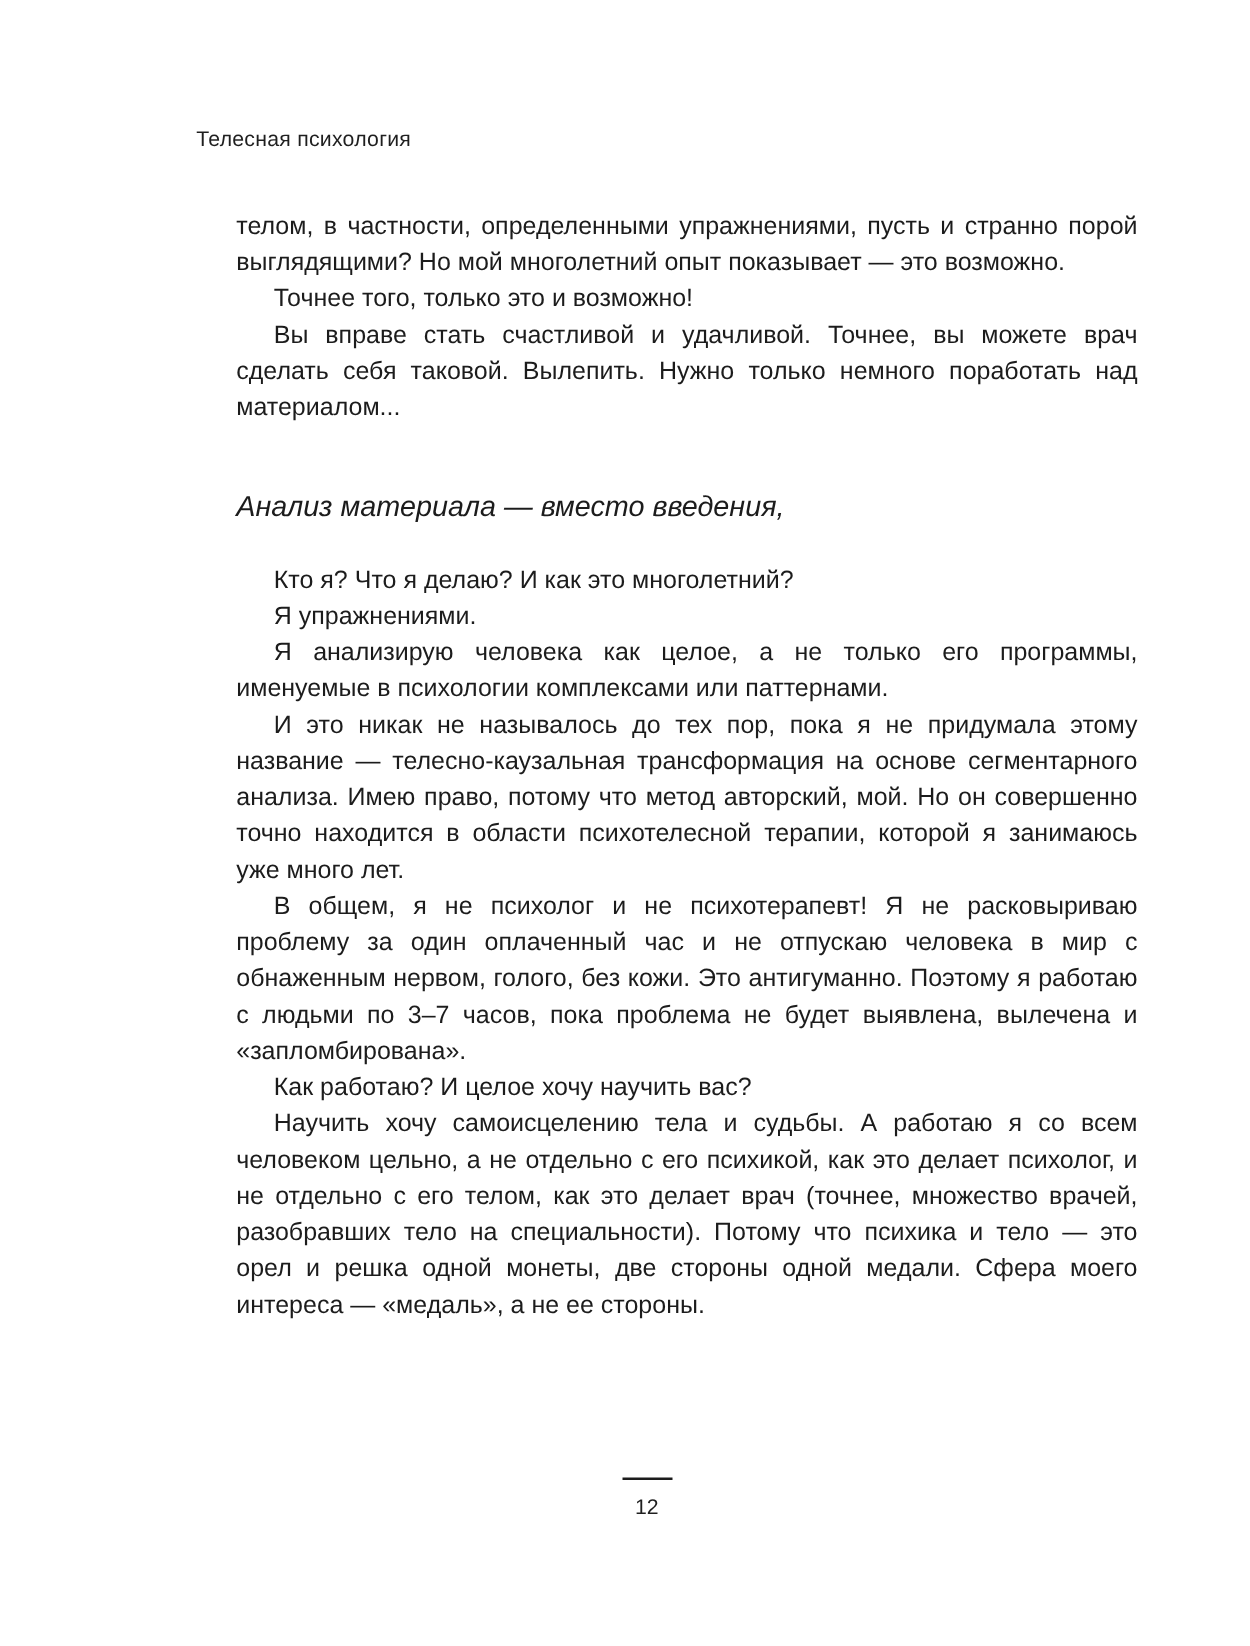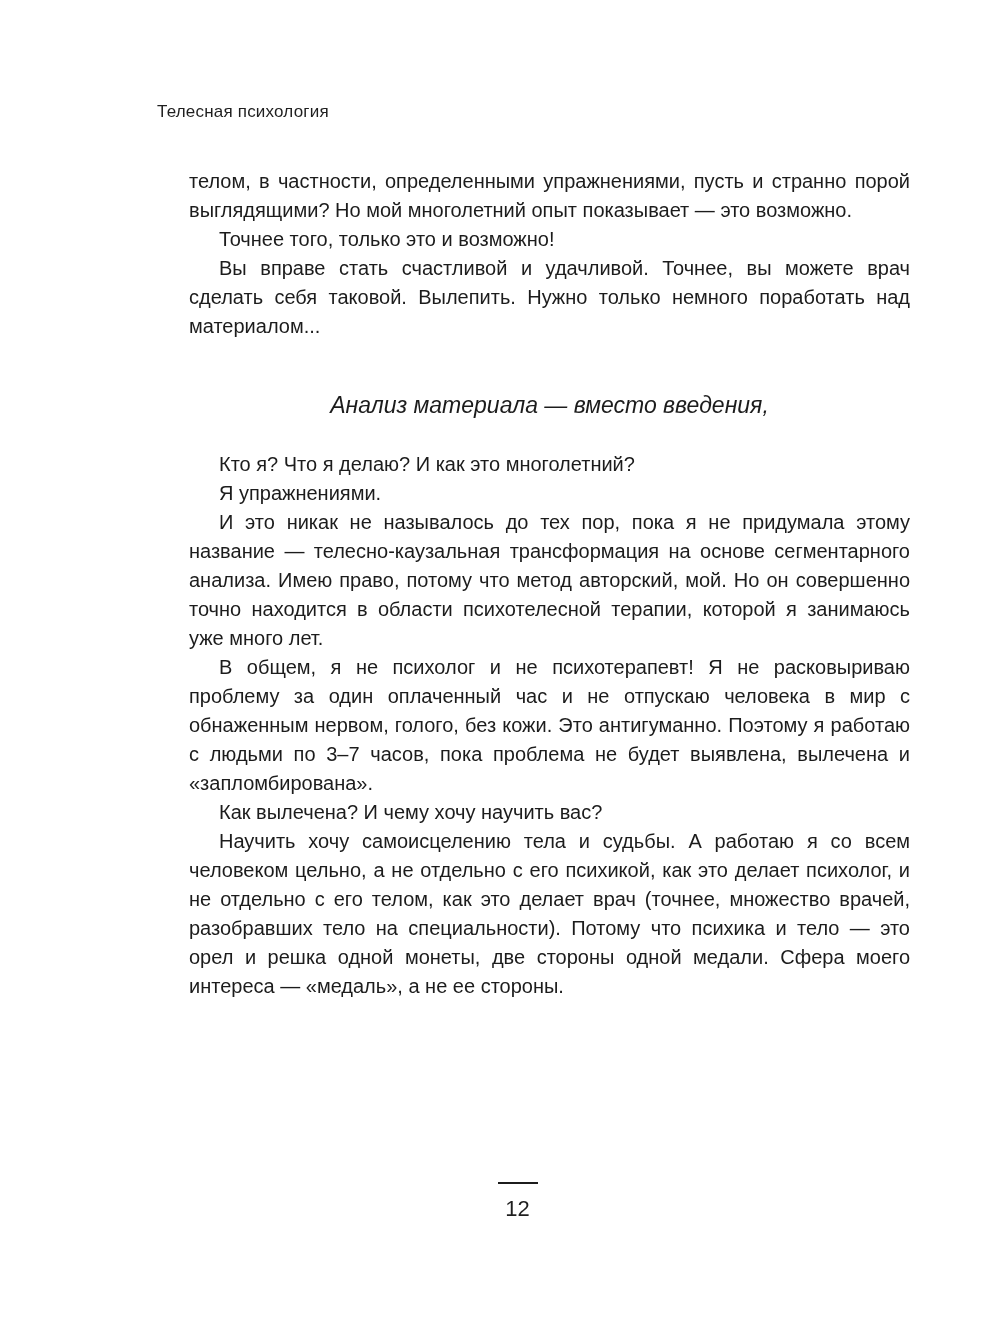--- a/index.html
+++ b/index.html
@@ -44,42 +44,42 @@
   }
   .para.no-indent {
     text-indent: 0;
   }
   .section-heading {
     margin: 47px 0 27px 0;
     font-weight: normal;
     font-style: italic;
     font-size: 23px;
     line-height: 35px;
-    text-align: center;
+    text-align: left;
     text-indent: 0;
     color: #1c1c1c;
   }
   .heading-line {
     display: block;
   }
   .footer-rule {
     position: absolute;
     top: 1182px;
     left: 498px;
     width: 40px;
     height: 2px;
     background: #1c1c1c;
   }
   .page-number {
     position: absolute;
     top: 1196px;
     left: 157px;
     width: 721px;
     text-align: center;
-    font-size: 22px;
+    font-size: 17px;
     color: #1f1f1f;
   }
 </style>
 </head>
 <body>
 
 <div class="page">
 
   <div class="running-head">Телесная психология</div>
 
@@ -92,26 +92,27 @@
     <p class="para">Вы вправе стать счастливой и удачливой. Точнее, вы можете врач сделать себя таковой. Вылепить. Нужно только немного поработать над материалом...</p>
 
     <h2 class="section-heading">
       <span class="heading-line">Анализ материала — вместо введения,</span>
     </h2>
 
     <p class="para">Кто я? Что я делаю? И как это многолетний?</p>
 
     <p class="para">Я упражнениями.</p>
 
+    <p class="para">Я анализирую человека как целое, а не только его программы, именуемые в психологии комплексами или паттернами.</p>
 
     <p class="para">И это никак не называлось до тех пор, пока я не придумала этому название — телесно-каузальная трансформация на основе сегментарного анализа. Имею право, потому что метод авторский, мой. Но он совершенно точно находится в области психотелесной терапии, которой я занимаюсь уже много лет.</p>
 
     <p class="para">В общем, я не психолог и не психотерапевт! Я не расковыриваю проблему за один оплаченный час и не отпускаю человека в мир с обнаженным нервом, голого, без кожи. Это антигуманно. Поэтому я работаю с людьми по 3–7 часов, пока проблема не будет выявлена, вылечена и «запломбирована».</p>
 
-    <p class="para">Как вылечена? И чему хочу научить вас?</p>
+    <p class="para">Как работаю? И целое хочу научить вас?</p>
 
     <p class="para">Научить хочу самоисцелению тела и судьбы. А работаю я со всем человеком цельно, а не отдельно с его психикой, как это делает психолог, и не отдельно с его телом, как это делает врач (точнее, множество врачей, разобравших тело на специальности). Потому что психика и тело — это орел и решка одной монеты, две стороны одной медали. Сфера моего интереса — «медаль», а не ее стороны.</p>
 
   </div>
 
   <div class="footer-rule"></div>
 
   <div class="page-number">12</div>
 
 </div>

